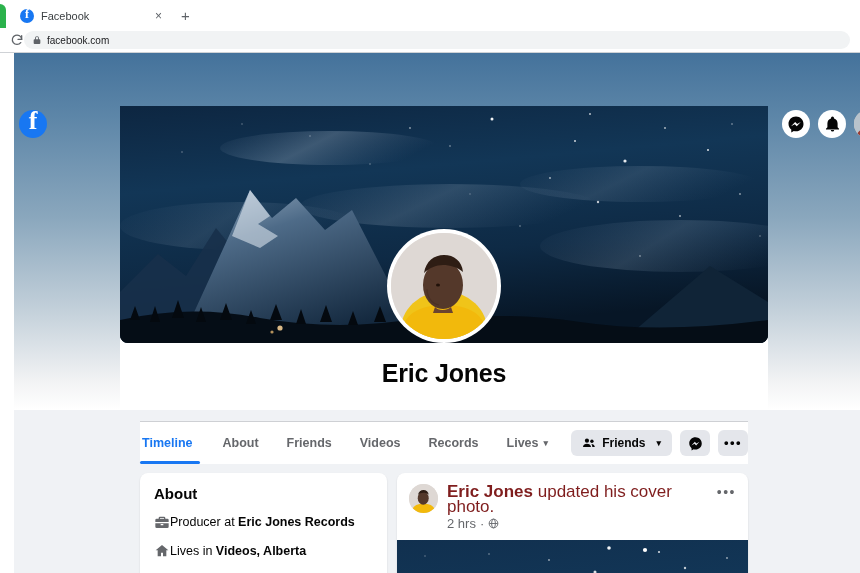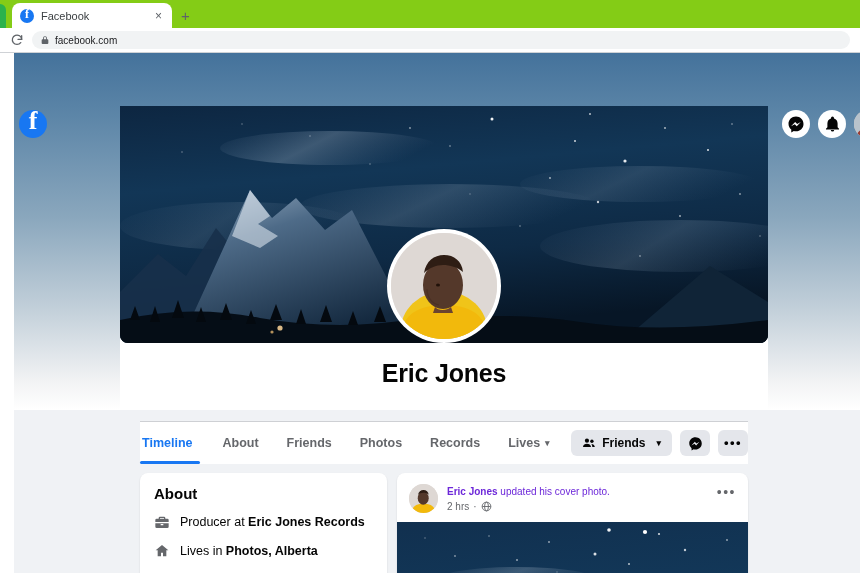--- a/index.html
+++ b/index.html
@@ -5,21 +5,21 @@
   * { box-sizing: border-box; margin: 0; padding: 0; }
   html, body {
     width: 860px; height: 573px;
     overflow: hidden;
     font-family: "Liberation Sans", sans-serif;
     background: #ffffff;
   }
 
   
   .browser-chrome { width: 860px; height: 53px; background: #dee1e6; position: relative; }
-  .tabstrip { height: 28px; position: relative; background: #84cc16; padding-left: 24px; }
+  .tabstrip { height: 28px; position: relative; background: #ffffff; padding-left: 24px; }
   .left-green-sliver {
     position: absolute; left: 0; top: 4px; width: 6px; height: 24px;
     background: #2bb24c; border-radius: 0 6px 0 0;
   }
   .tab {
     position: absolute; left: 12px; top: 3px; width: 160px; height: 25px;
     background: #ffffff; border-radius: 8px 8px 0 0;
     display: flex; align-items: center; padding: 0 8px; gap: 7px;
   }
   .fav {
@@ -35,21 +35,21 @@
     font-size: 11px; color: #3c4043; flex: 1 1 auto;
     white-space: nowrap; overflow: hidden; text-overflow: ellipsis;
   }
   .tab-close { font-size: 12px; color: #5f6368; line-height: 1; padding: 0 2px; }
   .newtab {
     position: absolute; left: 176px; top: 6px;
     font-size: 15px; color: #5f6368; line-height: 1; padding: 2px 5px;
   }
   .toolbar {
     height: 25px; background: #ffffff;
-    display: flex; align-items: center; gap: 8px; padding: 0 10px;
+    display: flex; align-items: center; gap: 0; padding: 0 10px;
     border-bottom: 1px solid #cfd2d6;
   }
   .reload-ico { width: 14px; height: 14px; color: #5f6368; flex: none; }
   .omnibox {
     flex: 1 1 auto; height: 18px; background: #f1f3f4; border-radius: 9px;
     display: flex; align-items: center; gap: 6px; padding: 0 9px;
   }
   .lock-ico { width: 8px; height: 10px; flex: none; }
   .url { font-size: 10px; color: #202124; }
 
@@ -144,35 +144,35 @@
   .content { position: absolute; left: 0; top: 410px; width: 860px; height: 163px; z-index: 5; }
   .card {
     background: #ffffff; border-radius: 8px;
     box-shadow: 0 1px 2px rgba(0,0,0,0.12);
   }
   .about-card {
     position: absolute; left: 126px; top: 10px; width: 247px; min-height: 200px;
     padding: 12px 14px 0;
   }
   .about-title { font-size: 15px; font-weight: 700; color: #050505; margin-bottom: 12px; }
-  .about-row { display: flex; align-items: center; gap: 10px; margin-bottom: 13px; }
+  .about-row { display: flex; align-items: center; margin-bottom: 13px; }
   .about-ico { width: 16px; height: 16px; flex: none; color: #65676b; }
   .about-txt { font-size: 12.5px; color: #050505; white-space: nowrap; }
   .about-txt b { font-weight: 700; }
   .post-card {
     position: absolute; left: 383px; top: 10px; width: 351px; min-height: 200px;
     overflow: hidden;
   }
   .post-head { display: flex; align-items: flex-start; padding: 11px 12px 9px; gap: 9px; }
   .post-avatar { width: 29px; height: 29px; border-radius: 50%; overflow: hidden; flex: none; background: #e4dfdb; }
   .post-avatar svg { display: block; width: 29px; height: 29px; }
   .post-meta { flex: 1 1 auto; min-width: 0; }
-  .post-line1 { font-size: 10px; color: #6d28d9; line-height: 15px; }
+  .post-line1 { font-size: 17px; color: #7f1d1d; line-height: 15px; }
   .post-line1 b { font-weight: 700; }
-  .post-line2 { font-size: 10px; color: #65676b; display: flex; align-items: center; gap: 4px; margin-top: 2px; }
+  .post-line2 { font-size: 13px; color: #65676b; display: flex; align-items: center; gap: 4px; margin-top: 2px; }
   .globe-ico { width: 11px; height: 11px; color: #65676b; }
   .post-dots { color: #65676b; font-size: 14px; letter-spacing: 1.5px; line-height: 8px; padding-top: 4px; }
   .post-img { width: 351px; height: 120px; overflow: hidden; }
   .post-img svg { display: block; width: 351px; height: 160px; }
 </style>
 </head>
 <body>
 
 <div class="browser-chrome">
   <div class="tabstrip">
@@ -310,21 +310,21 @@
       <div class="nav-tab active">
         <span>Timeline</span>
       </div>
       <div class="nav-tab">
         <span>About</span>
       </div>
       <div class="nav-tab">
         <span>Friends</span>
       </div>
       <div class="nav-tab">
-        <span>Photos</span>
+        <span>Videos</span>
       </div>
       <div class="nav-tab">
         <span>Records</span>
       </div>
       <div class="nav-tab">
         <span>Lives</span>
         <span class="nav-caret">▾</span>
       </div>
     </div>
     <div class="nav-actions">
@@ -359,21 +359,21 @@
           <path d="M9 4h6a2 2 0 0 1 2 2v1h3a2 2 0 0 1 2 2v3H2V9a2 2 0 0 1 2-2h3V6a2 2 0 0 1 2-2zm0 3h6V6H9v1z"></path>
           <path d="M2 14h20v5a2 2 0 0 1-2 2H4a2 2 0 0 1-2-2v-5zm8 1v2h4v-2h-4z"></path>
         </svg>
         <div class="about-txt"><span>Producer at </span><b>Eric Jones Records</b></div>
       </div>
 
       <div class="about-row">
         <svg class="about-ico" viewBox="0 0 24 24" fill="#65676b">
           <path d="M12 3 2.5 11h3v9h5v-5.5h3V20h5v-9h3L12 3z"></path>
         </svg>
-        <div class="about-txt"><span>Lives in </span><b>Photos, Alberta</b></div>
+        <div class="about-txt"><span>Lives in </span><b>Videos, Alberta</b></div>
       </div>
 
       <div class="about-row">
         <svg class="about-ico" viewBox="0 0 24 24" fill="#65676b">
           <path d="M12 2a7.5 7.5 0 0 0-7.5 7.5C4.5 15.5 12 22.5 12 22.5s7.5-7 7.5-13A7.5 7.5 0 0 0 12 2zm0 10.2a2.9 2.9 0 1 1 0-5.8 2.9 2.9 0 0 1 0 5.8z"></path>
         </svg>
 
       </div>
 
     </div>

